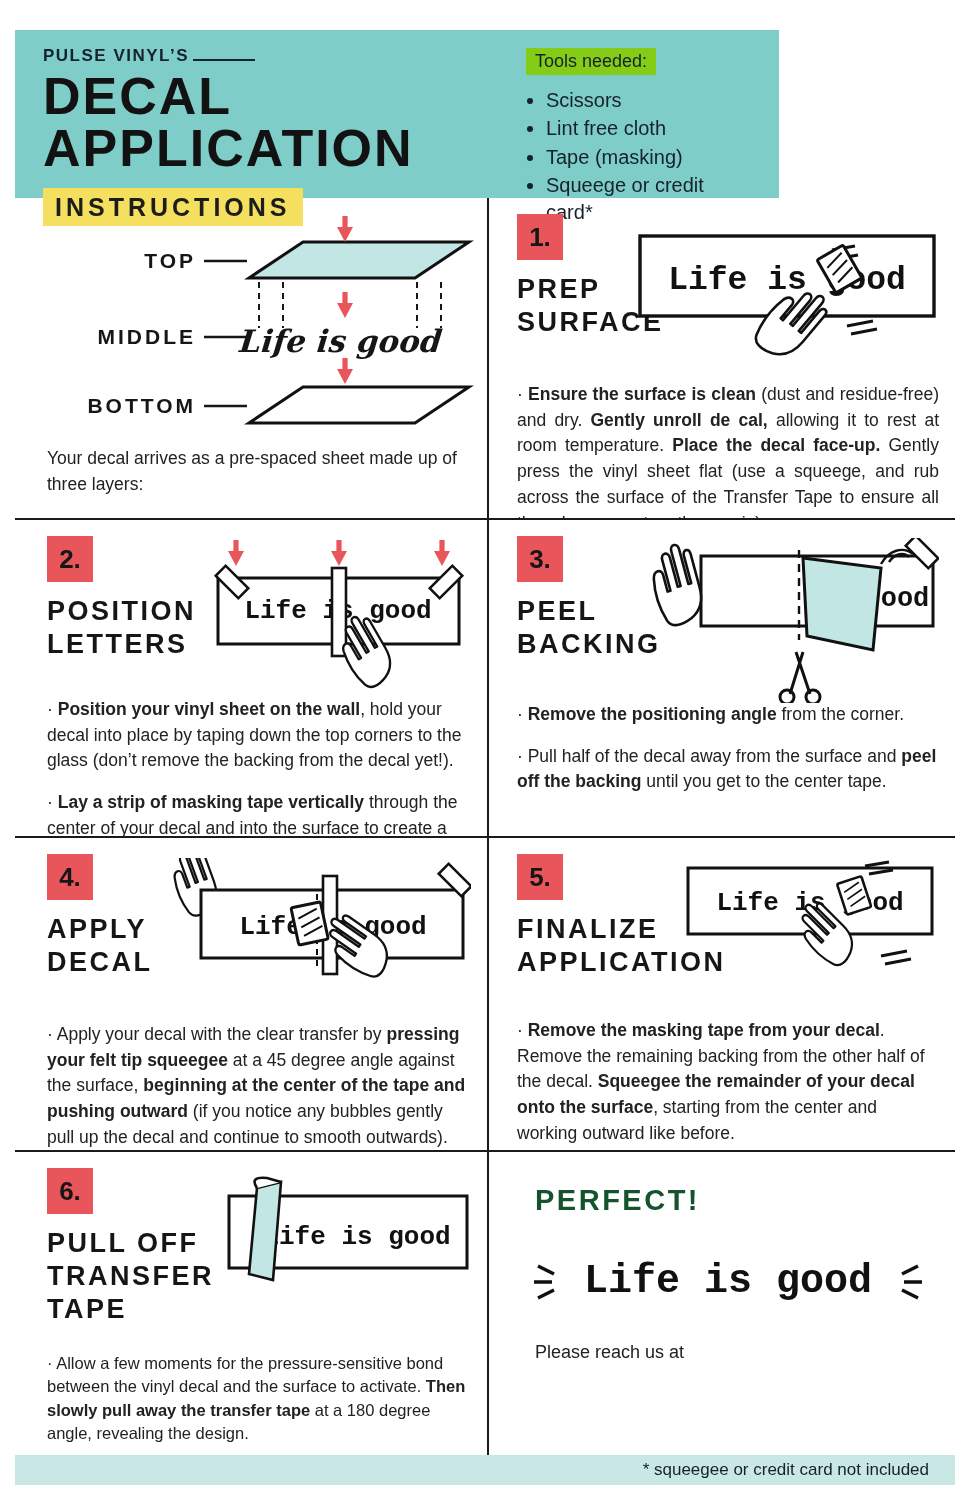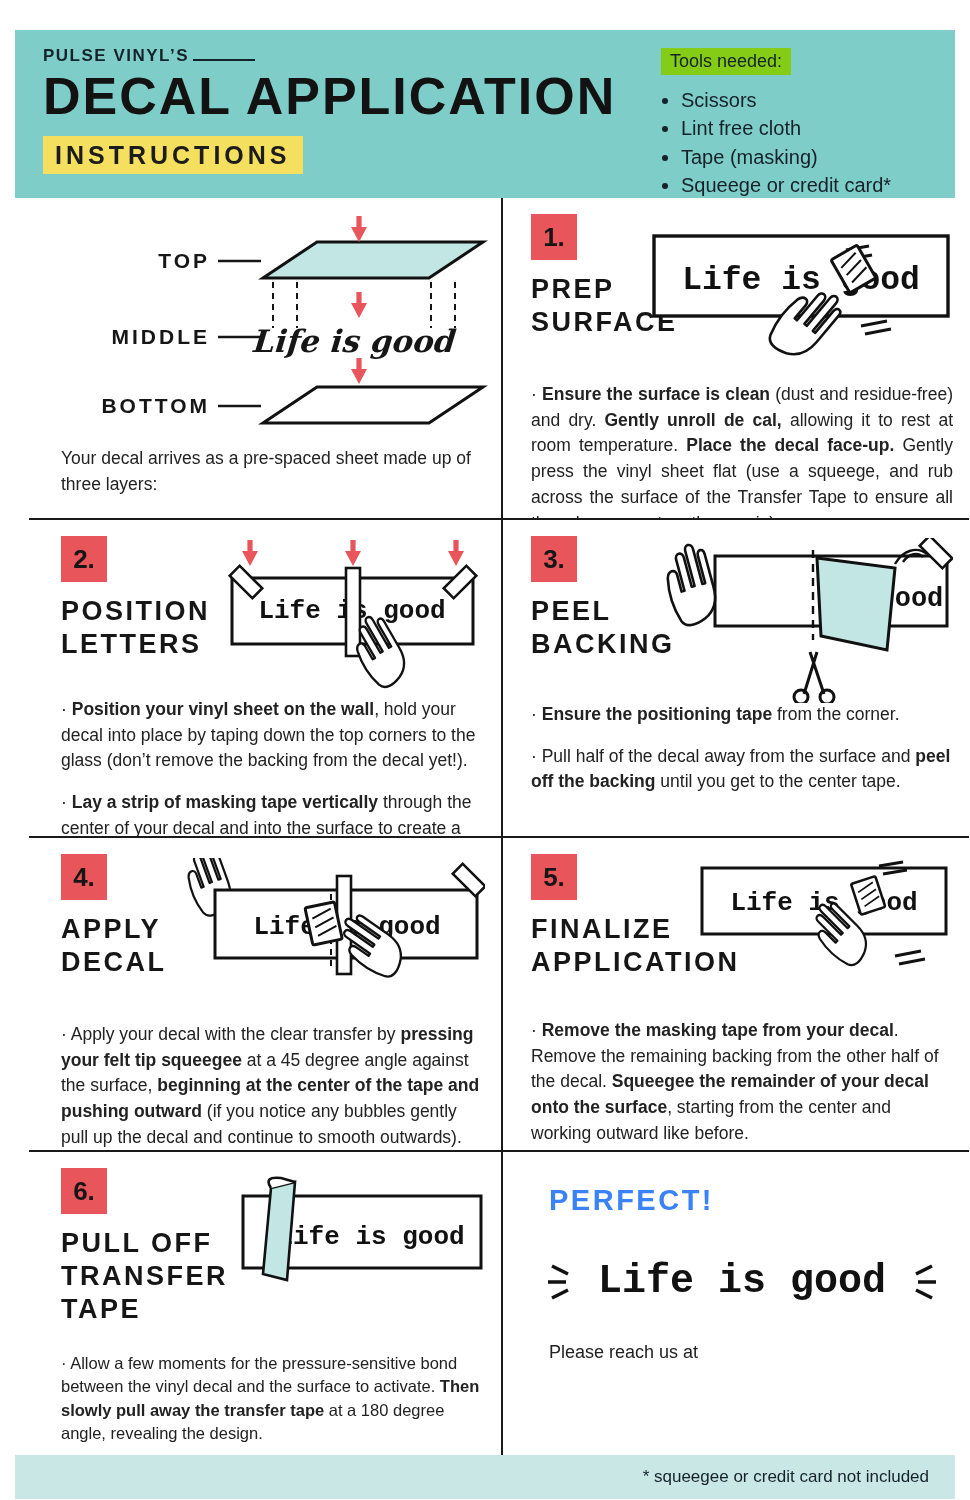--- a/index.html
+++ b/index.html
@@ -1,58 +1,58 @@
 <!DOCTYPE html>
 <html><head>
 <meta charset="utf-8">
 <style>
   html,body{margin:0;padding:0;background:#fff;}
   .page{position:relative;width:970px;height:1500px;background:#fff;overflow:hidden;
         font-family:"Liberation Sans",sans-serif;color:#1d1d1f;}
   
-  .header{position:absolute;left:15px;top:30px;width:940px;height:168px;background:#7ECDC8;
+  .header{position:absolute;left:15px;top:30px;width:764px;height:168px;background:#7ECDC8;
           box-sizing:border-box;padding:16px 34px 0 28px;display:flex;justify-content:space-between;}
   .brand{font-size:17px;font-weight:bold;letter-spacing:1.5px;color:#14222b;}
   .brand-line{display:inline-block;width:62px;border-bottom:2px solid #14222b;margin-left:4px;vertical-align:baseline;}
   .big-title{font-size:52px;font-weight:800;letter-spacing:2px;color:#121212;margin-top:4px;line-height:1.0;}
   .subtitle{display:inline-block;background:#F4DF5E;color:#1c1c1c;padding:5px 12px 4px;
             font-size:25px;font-weight:bold;letter-spacing:4px;margin-top:14px;}
   .tools{width:260px;padding-top:2px;}
   .tools-label{display:inline-block;background:#84cc16;padding:3px 9px 3px;font-size:18px;color:#15222a;}
   .tools ul{margin:12px 0 0 20px;padding:0;font-size:20px;line-height:1.32;color:#15222a;}
   .tools li{margin:2px 0;}
   
-  .grid{position:absolute;left:29px;top:198px;width:940px;height:946px;display:grid;
+  .grid{position:absolute;left:15px;top:198px;width:940px;height:946px;display:grid;
         grid-template-columns:472px 468px;grid-template-rows:320px 318px 314px 305px;}
   .cell{box-sizing:border-box;position:relative;padding:16px 16px 0 32px;overflow:hidden;}
   .cell.cright{border-left:2px solid #1a1a1a;padding-left:28px;}
   .cell.rline{border-top:2px solid #1a1a1a;}
   
   .step-head{position:relative;}
   .badge{width:46px;height:46px;background:#E8555A;color:#161616;font-weight:bold;font-size:26px;
          display:flex;align-items:center;justify-content:center;}
   .step-title{font-weight:bold;font-size:27px;letter-spacing:2.5px;line-height:1.22;margin-top:13px;
               white-space:pre-line;color:#161616;}
   .art{position:absolute;}
   .body{font-size:17.5px;line-height:1.47;color:#222;}
   .body p{margin:16px 0 2px;}
   .body.just p{text-align:justify;}
   .body.small{font-size:16.5px;line-height:1.42;}
   .slab{font-family:"Liberation Mono","DejaVu Sans Mono",monospace;font-weight:bold;fill:#111;}
   .script{font-family:"DejaVu Serif",serif;font-style:italic;font-weight:bold;fill:#161616;}
   .diag-label{font-family:"Liberation Sans",sans-serif;font-weight:bold;font-size:21px;letter-spacing:3px;fill:#161616;}
   
-  .perfect-title{font-size:29px;font-weight:bold;letter-spacing:2.5px;color:#3b82f6;margin:16px 0 0 18px;}
+  .perfect-title{font-size:29px;font-weight:bold;letter-spacing:2.5px;color:#14532d;margin:16px 0 0 18px;}
   .perfect-decal{display:flex;align-items:center;justify-content:center;gap:20px;margin-top:42px;}
   .perfect-decal .txt{font-family:"Liberation Mono","DejaVu Sans Mono",monospace;font-weight:bold;
                       font-size:40px;color:#111;}
   .perfect-body{font-size:18px;line-height:1.42;color:#222;margin:36px 0 0 18px;width:400px;}
   .perfect-body p{margin:0 0 22px;}
   
-  .footer{position:absolute;left:15px;top:1455px;width:940px;height:44px;background:#C9E7E5;
+  .footer{position:absolute;left:15px;top:1455px;width:940px;height:30px;background:#C9E7E5;
           box-sizing:border-box;display:flex;align-items:center;justify-content:flex-end;
           padding-right:26px;font-size:17px;color:#15222a;}
   b{font-weight:bold;}
 </style>
 </head>
 <body>
 
 <div class="page">
 
   <svg width="0" height="0" style="position:absolute">
@@ -165,21 +165,21 @@
           <polygon points="154,20 232,30 224,112 158,98" fill="#C2E6E4" stroke="#111" stroke-width="3"></polygon>
           <use href="#hand" transform="translate(28,50) rotate(-15) translate(-30,-45)"></use>
           <path d="M232,26 C240,12 254,8 264,16 M240,24 C246,15 255,14 260,19" stroke="#111" stroke-width="2.4" fill="none"></path>
           <use href="#tape" transform="translate(273,14) rotate(-45)"></use>
           <path d="M141,156 L154,114 M161,156 L147,114" stroke="#111" stroke-width="3"></path>
           <circle cx="138" cy="159" r="7" fill="none" stroke="#111" stroke-width="3"></circle>
           <circle cx="164" cy="159" r="7" fill="none" stroke="#111" stroke-width="3"></circle>
         </svg>
       </div>
       <div class="body">
-        <p><span>· </span><b>Ensure the positioning tape</b><span> from the corner.</span></p>
+        <p><span>· </span><b>Remove the positioning angle</b><span> from the corner.</span></p>
         <p><span>· Pull half of the decal away from the surface and </span><b>peel off the backing</b><span> until you get to the center tape.</span></p>
       </div>
     </div>
 
     <div class="cell rline">
       <div class="step-head" style="height:152px">
         <div class="badge">4.</div>
         <div class="step-title">APPLY
 DECAL</div>
         <svg class="art" style="top:4px;right:0" width="300" height="145" viewBox="0 0 300 145">

